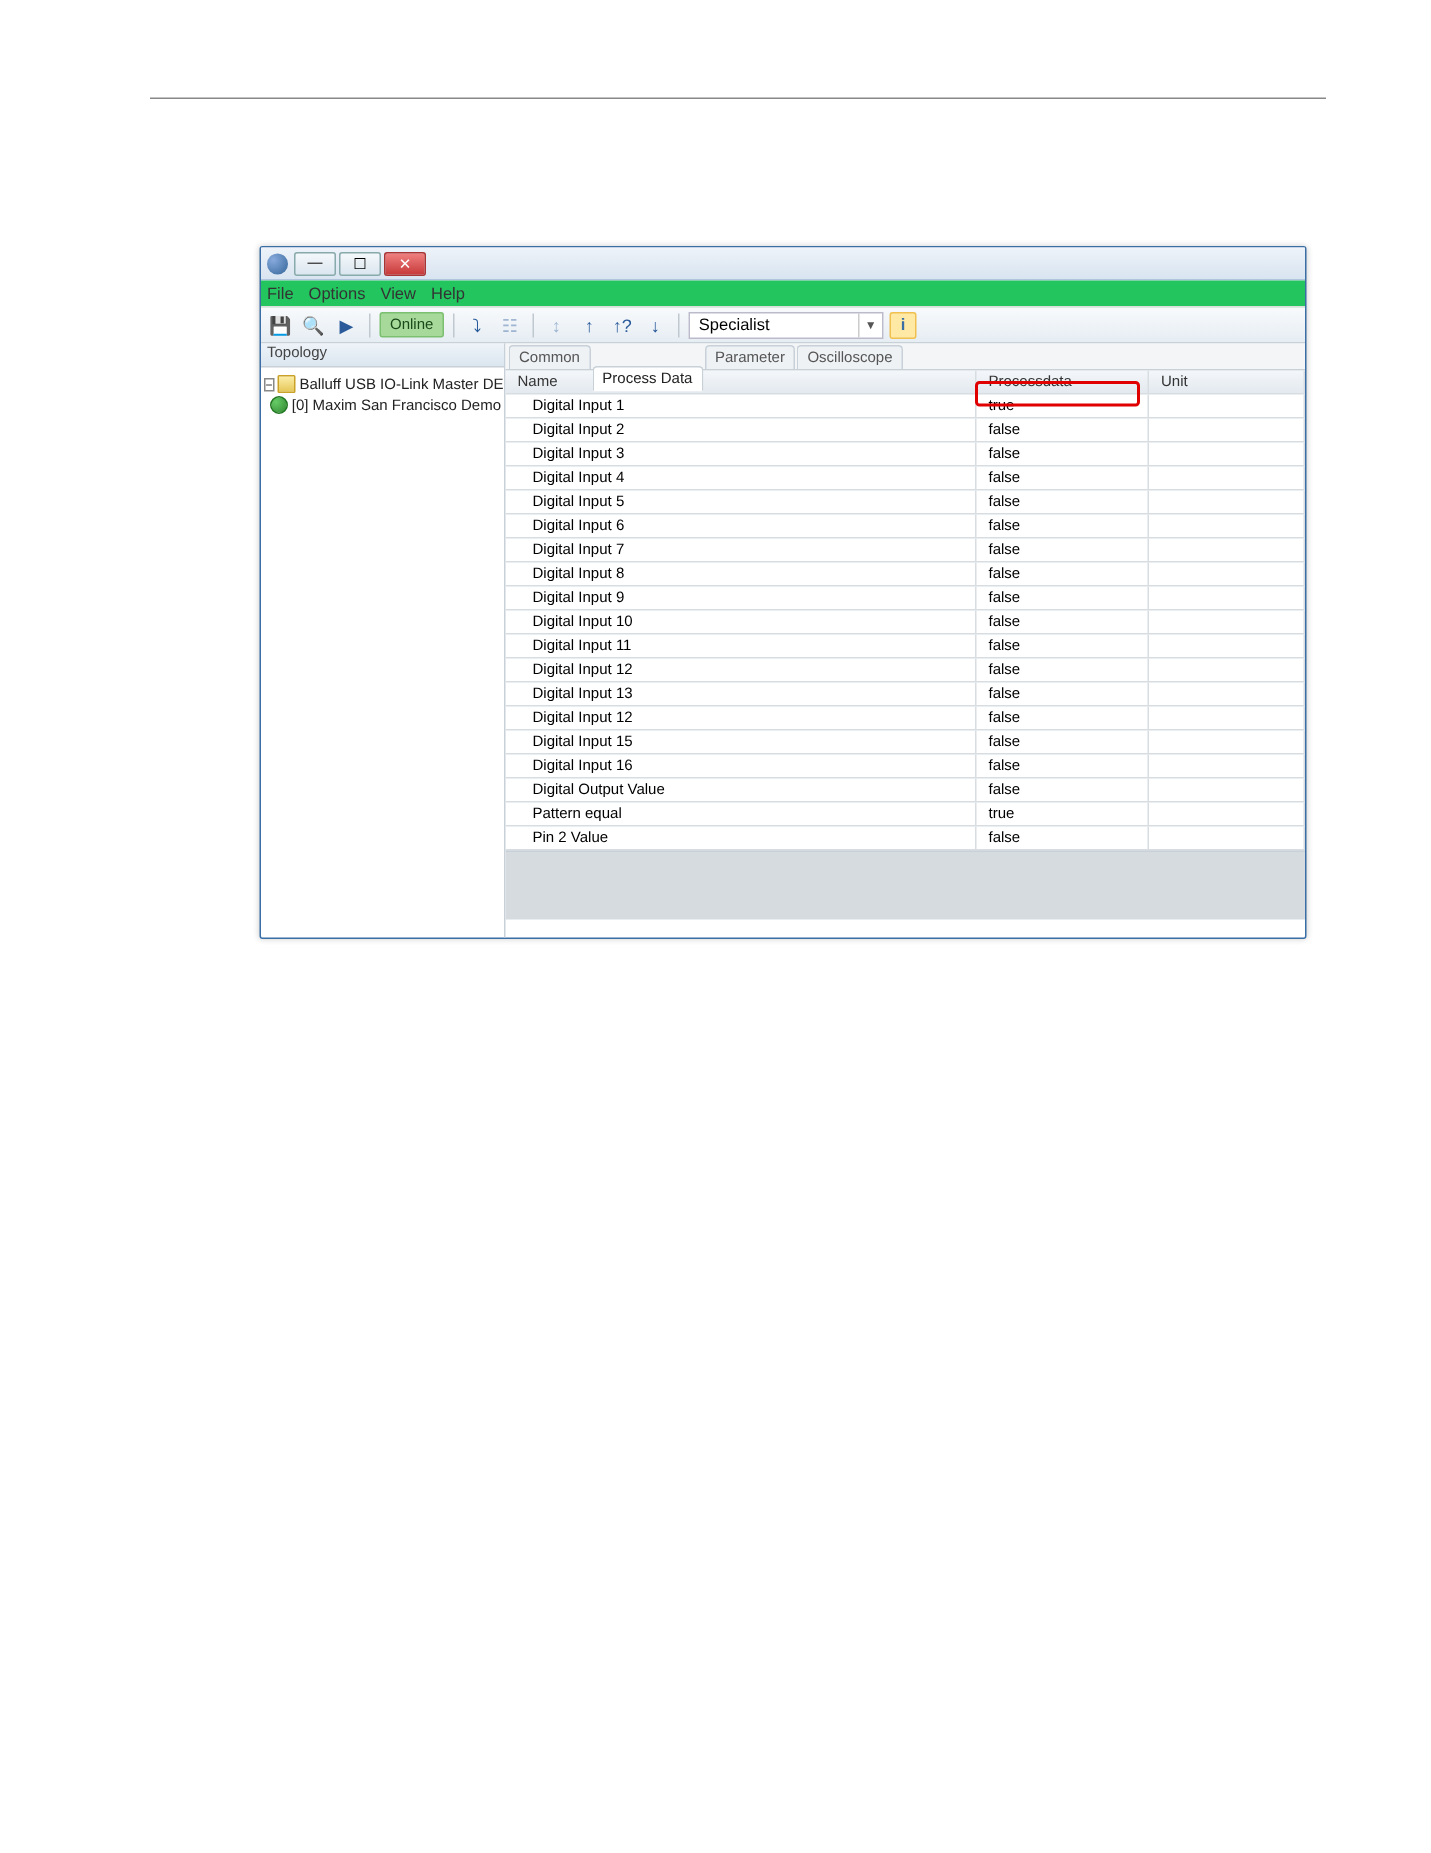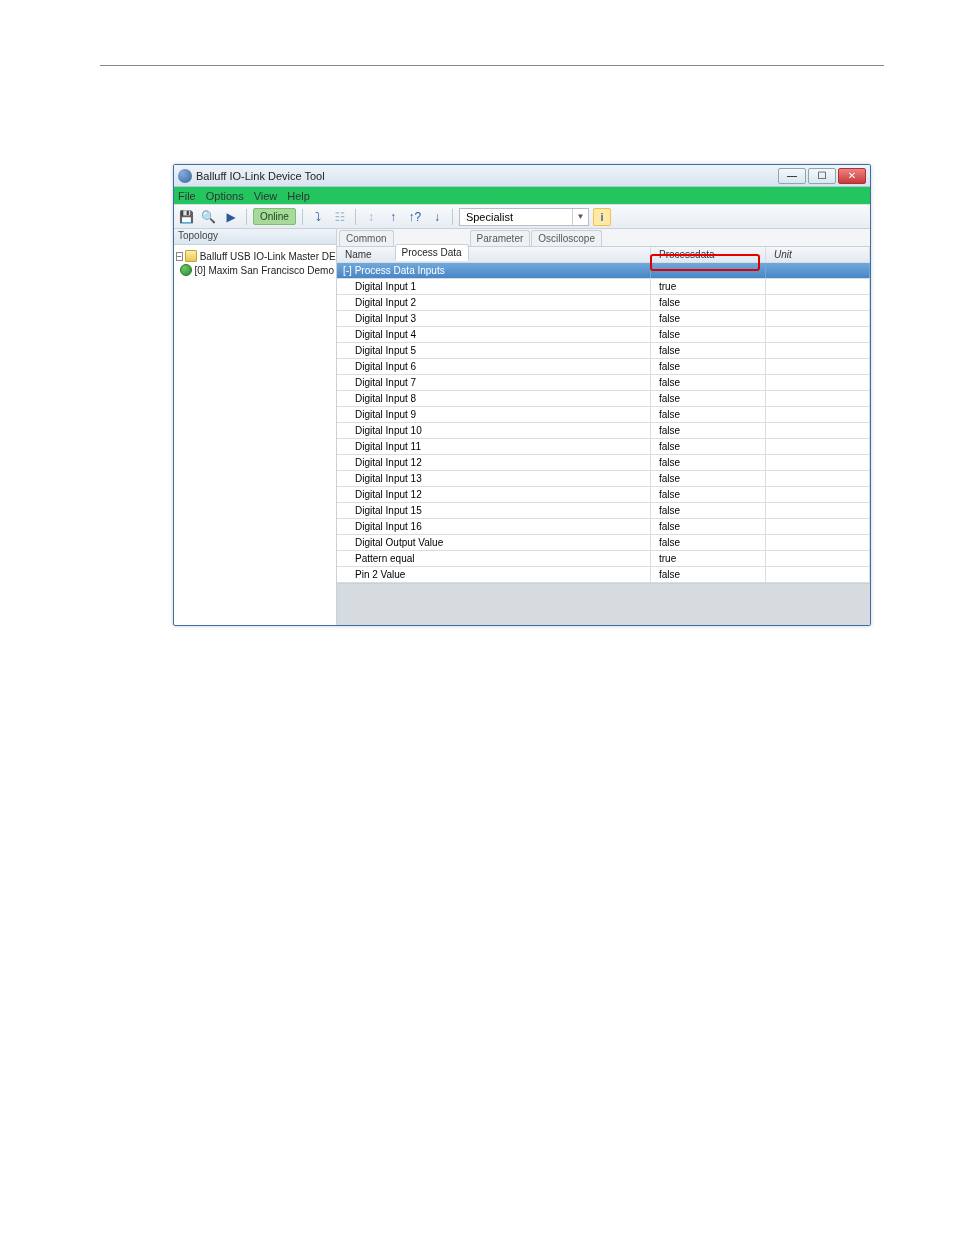--- a/index.html
+++ b/index.html
@@ -234,21 +234,21 @@
     color: #333;
   }
   .th, .td {
     padding: 2px 8px;
     border-right: 1px solid #d8dde2;
     overflow: hidden;
     white-space: nowrap;
   }
   .col-name { flex: 0 0 314px; }
   .col-pd { flex: 0 0 115px; }
-  .col-unit { flex: 1; font-style: italic; }
+  .col-unit { flex: 1; }
   .trow .col-name { padding-left: 18px; }
   .trow.group {
     background: linear-gradient(to bottom,#6fa8dc,#4a86c5);
     color: #fff;
   }
   .trow.group .td { border-right: 1px solid #6fa8dc; }
   .trow.group .col-name { padding-left: 6px; }
   .highlight-box {
     position: absolute;
     border: 2px solid #e00000;
@@ -263,21 +263,20 @@
 </style>
 </head>
 <body>
 
 <div class="hr-top"></div>
 
 <div class="app-window">
 
   <div class="title-bar">
     <span class="title-icon"></span>
-    <span class="title-text">Balluff IO-Link Device Tool</span>
     <div class="win-controls">
       <div class="win-btn">—</div>
       <div class="win-btn">☐</div>
       <div class="win-btn close">✕</div>
     </div>
   </div>
 
   <div class="menu-bar">
     <span class="menu-item">File</span>
     <span class="menu-item">Options</span>
@@ -333,25 +332,20 @@
         <div class="tab">Oscilloscope</div>
       </div>
 
       <div class="data-table">
         <div class="thead">
           <div class="th col-name">Name</div>
           <div class="th col-pd">Processdata</div>
           <div class="th col-unit">Unit</div>
         </div>
         <div id="tbody">
-            <div class="trow group">
-              <div class="td col-name">[-] Process Data Inputs</div>
-              <div class="td col-pd"></div>
-              <div class="td col-unit"></div>
-            </div>
             <div class="trow">
               <div class="td col-name">Digital Input 1</div>
               <div class="td col-pd">true</div>
               <div class="td col-unit"></div>
             </div>
             <div class="trow">
               <div class="td col-name">Digital Input 2</div>
               <div class="td col-pd">false</div>
               <div class="td col-unit"></div>
             </div>

